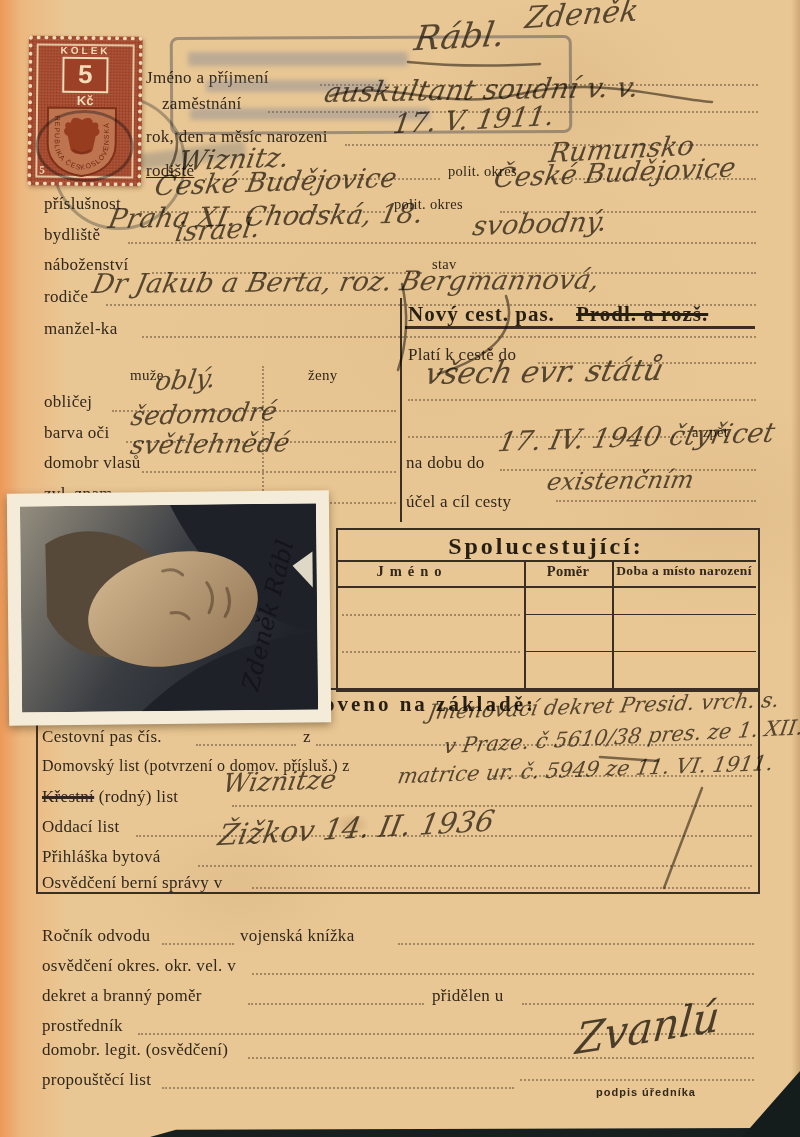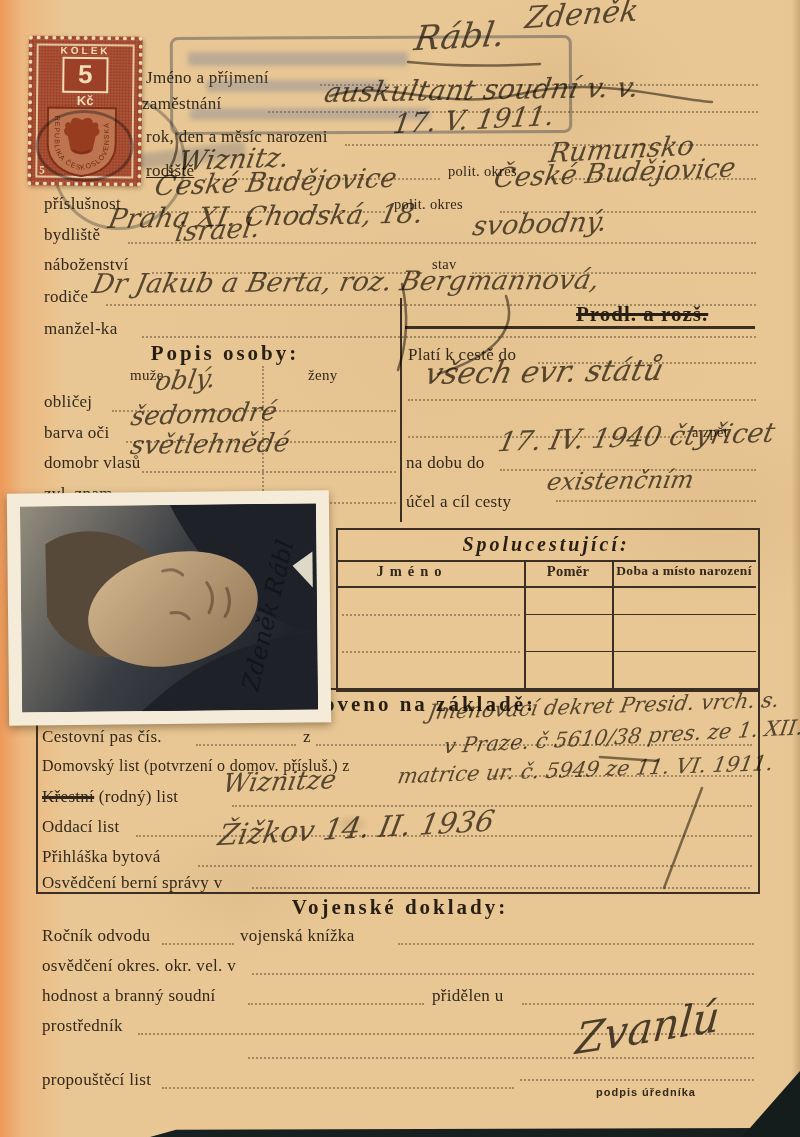--- a/index.html
+++ b/index.html
@@ -78,51 +78,51 @@
         <textPath href="#ringpath" startOffset="2">REPUBLIKA ČESKOSLOVENSKÁ</textPath>
       </text>
       <path d="M39 14 C45 10 50 12 50 17 C54 15 57 18 55 22 C58 24 57 29 53 30 L50 44 C47 50 31 50 28 44 L25 30 C21 29 20 24 23 22 C21 18 24 15 28 17 C28 12 33 10 39 14 Z" fill="#93361b" opacity=".9"></path>
       <path d="M30 44 q9 6 18 0" stroke="#7e3018" stroke-width="2" fill="none"></path>
     </svg>
     <div class="kfive2">5</div>
     <div class="cancel" style="left:4px;top:70px;width:92px;height:66px;border-color:rgba(75,88,105,.5);"></div>
   </div>
 
   <div class="lbl" style="left:146px;top:68px;">Jméno a příjmení</div>
-  <div class="lbl" style="left:142px;top:94px;text-align:right;">zaměstnání</div>
+  <div class="lbl" style="left:162px;top:94px;text-align:right;">zaměstnání</div>
   <div class="lbl" style="left:146px;top:127px;">rok, den a měsíc narozeni</div>
   <div class="lbl" style="left:146px;top:161px;text-decoration:underline;">rodiště</div>
   <div class="lbl sm" style="left:448px;top:163px;">polit. okres</div>
   <div class="lbl" style="left:44px;top:194px;">příslušnost</div>
   <div class="lbl sm" style="left:394px;top:196px;">polit. okres</div>
   <div class="lbl" style="left:44px;top:225px;">bydliště</div>
   <div class="lbl" style="left:44px;top:255px;">náboženství</div>
   <div class="lbl sm" style="left:432px;top:256px;">stav</div>
   <div class="lbl" style="left:44px;top:287px;">rodiče</div>
   <div class="lbl" style="left:44px;top:319px;">manžel-ka</div>
 
-  <div class="hd ctr" style="left:100px;top:341px;width:250px;font-size:21px;">Popis osoby:</div>
   <div class="lbl sm" style="left:130px;top:367px;font-size:15px;">muže</div>
   <div class="lbl sm" style="left:308px;top:367px;font-size:15px;">ženy</div>
   <div class="lbl" style="left:44px;top:392px;">obličej</div>
   <div class="lbl" style="left:44px;top:423px;">barva oči</div>
   <div class="lbl" style="left:44px;top:453px;">domobr vlasů</div>
   <div class="lbl" style="left:44px;top:484px;">zvl. znam.</div>
   <div class="vdot" style="left:262px;top:366px;height:140px;"></div>
 
   <div class="vline" style="left:400px;top:298px;height:224px;"></div>
+  <div class="hd" style="left:408px;top:302px;font-size:21px;letter-spacing:1px;">Nový cest. pas.</div>
   <div class="hd strike" style="left:576px;top:302px;font-size:21px;letter-spacing:1px;">Prodl. a rozš.</div>
   <div class="sline" style="left:405px;top:326px;width:350px;border-bottom-width:3px;"></div>
   <div class="lbl" style="left:408px;top:345px;">Platí k cestě do</div>
   <div class="lbl sm" style="left:692px;top:424px;">a zpět</div>
   <div class="lbl" style="left:406px;top:453px;">na dobu do</div>
   <div class="lbl" style="left:406px;top:483px;margin-top:9px;">účel a cíl cesty</div>
 
   <div class="box" style="left:336px;top:528px;width:420px;height:160px;"></div>
-  <div class="hd ctr" style="left:336px;top:533px;width:420px;font-size:20px;font-style:italic;">Spolucestující:</div>
+  <div class="hd ctr" style="left:336px;top:533px;width:420px;font-size:24px;">Spolucestující:</div>
   <div class="sline" style="left:336px;top:560px;width:420px;"></div>
   <div class="lbl sm ctr" style="left:338px;top:563px;width:148px;font-weight:bold;letter-spacing:6px;">Jméno</div>
   <div class="lbl sm ctr" style="left:524px;top:563px;width:88px;font-weight:bold;">Poměr</div>
   <div class="lbl sm ctr" style="left:612px;top:563px;width:144px;font-weight:bold;font-size:13.5px;">Doba a místo narození</div>
   <div class="sline" style="left:336px;top:586px;width:420px;"></div>
   <div class="vline" style="left:524px;top:560px;height:128px;"></div>
   <div class="vline" style="left:612px;top:560px;height:128px;"></div>
   <div class="sline" style="left:524px;top:614px;width:232px;border-bottom-width:1.5px;"></div>
   <div class="sline" style="left:524px;top:651px;width:232px;border-bottom-width:1.5px;"></div>
 
@@ -131,27 +131,27 @@
   <div class="lbl" style="left:42px;top:727px;">Cestovní pas čís.</div>
   <div class="lbl" style="left:303px;top:727px;">z</div>
   <div class="lbl" style="left:42px;top:757px;font-size:16px;">Domovský list (potvrzení o domov. přísluš.) z</div>
   <div class="lbl" style="left:42px;top:787px;">
     <span class="strike">Křestní</span><span> (rodný) list</span>
   </div>
   <div class="lbl" style="left:42px;top:817px;">Oddací list</div>
   <div class="lbl" style="left:42px;top:847px;">Přihláška bytová</div>
   <div class="lbl" style="left:42px;top:873px;">Osvědčení berní správy v</div>
 
-  <div class="hd ctr" style="left:40px;top:895px;width:720px;font-size:21px;">Vojenské doklady:</div>
   <div class="lbl" style="left:42px;top:926px;">Ročník odvodu</div>
   <div class="lbl" style="left:240px;top:926px;">vojenská knížka</div>
   <div class="lbl" style="left:42px;top:956px;">osvědčení okres. okr. vel. v</div>
-  <div class="lbl" style="left:42px;top:986px;">hodnost a branný soudní</div>
+  <div class="lbl" style="left:42px;top:986px;">dekret a branný poměr</div>
   <div class="lbl" style="left:432px;top:986px;">přidělen u</div>
   <div class="lbl" style="left:42px;top:1016px;font-family:Liberation Serif, serif;">prostředník</div>
+  <div class="lbl" style="left:42px;top:1040px;">domobr. legit. (osvědčení)</div>
   <div class="lbl" style="left:42px;top:1070px;">propouštěcí list</div>
   <div class="lbl" style="left:596px;top:1086px;font-size:11px;font-weight:bold;letter-spacing:1px;font-family:'Liberation Sans',sans-serif;">podpis úředníka</div>
 
   <div class="hw" style="left:418px;top:18px;font-size:34px;transform:rotate(-3deg) skewX(-12deg);">Rábl.</div>
   <div class="hw" style="left:528px;top:0px;font-size:30px;transform:rotate(-4deg) skewX(-12deg);">Zdeněk</div>
   <div class="hw" style="left:328px;top:76px;font-size:28px;transform:rotate(-1deg) skewX(-12deg);">auskultant soudní v. v.</div>
   <div class="hw" style="left:396px;top:108px;font-size:27px;transform:rotate(-3deg) skewX(-12deg);">17. V. 1911.</div>
   <div class="hw" style="left:182px;top:145px;font-size:27px;transform:rotate(-2deg) skewX(-12deg);">Wiznitz.</div>
   <div class="hw" style="left:552px;top:137px;font-size:27px;transform:rotate(-3deg) skewX(-12deg);">Rumunsko</div>
   <div class="hw" style="left:158px;top:170px;font-size:27px;transform:rotate(-2deg) skewX(-12deg);">České Budějovice</div>

